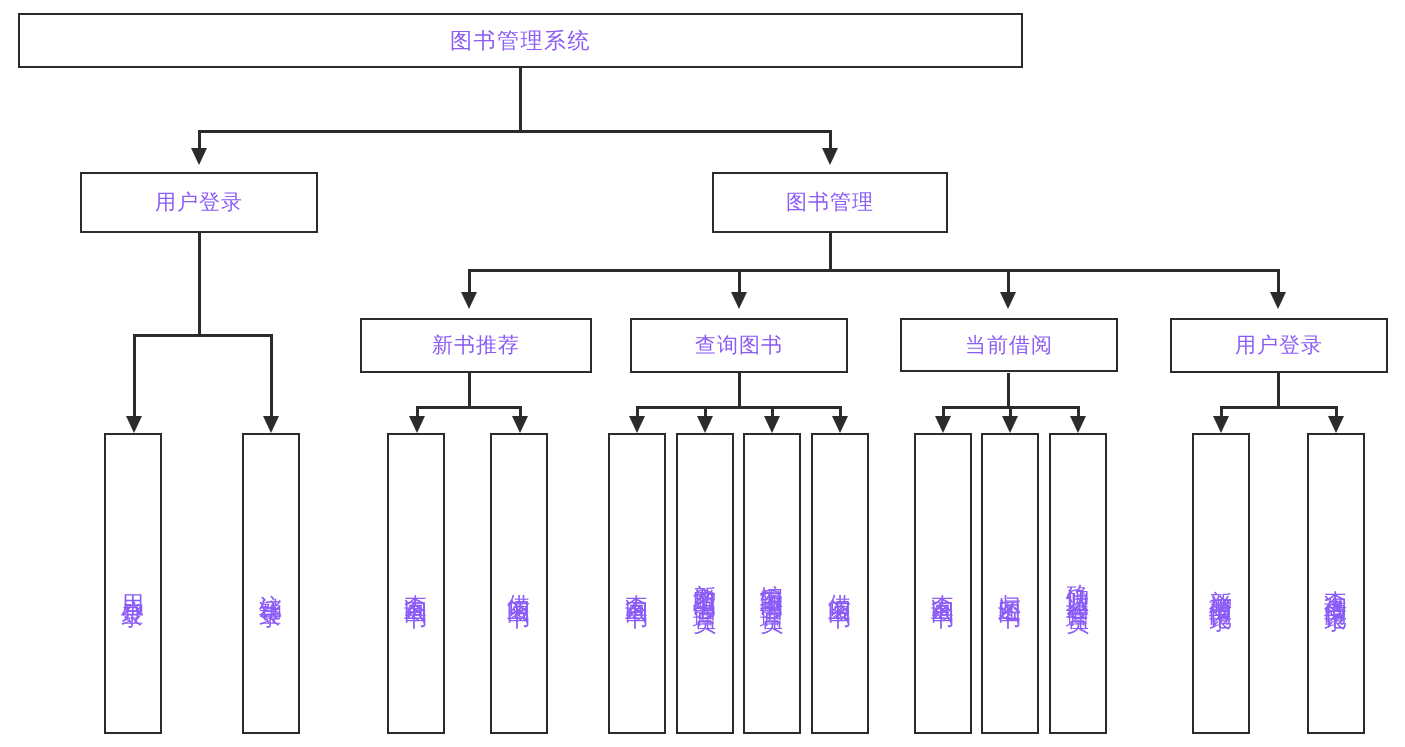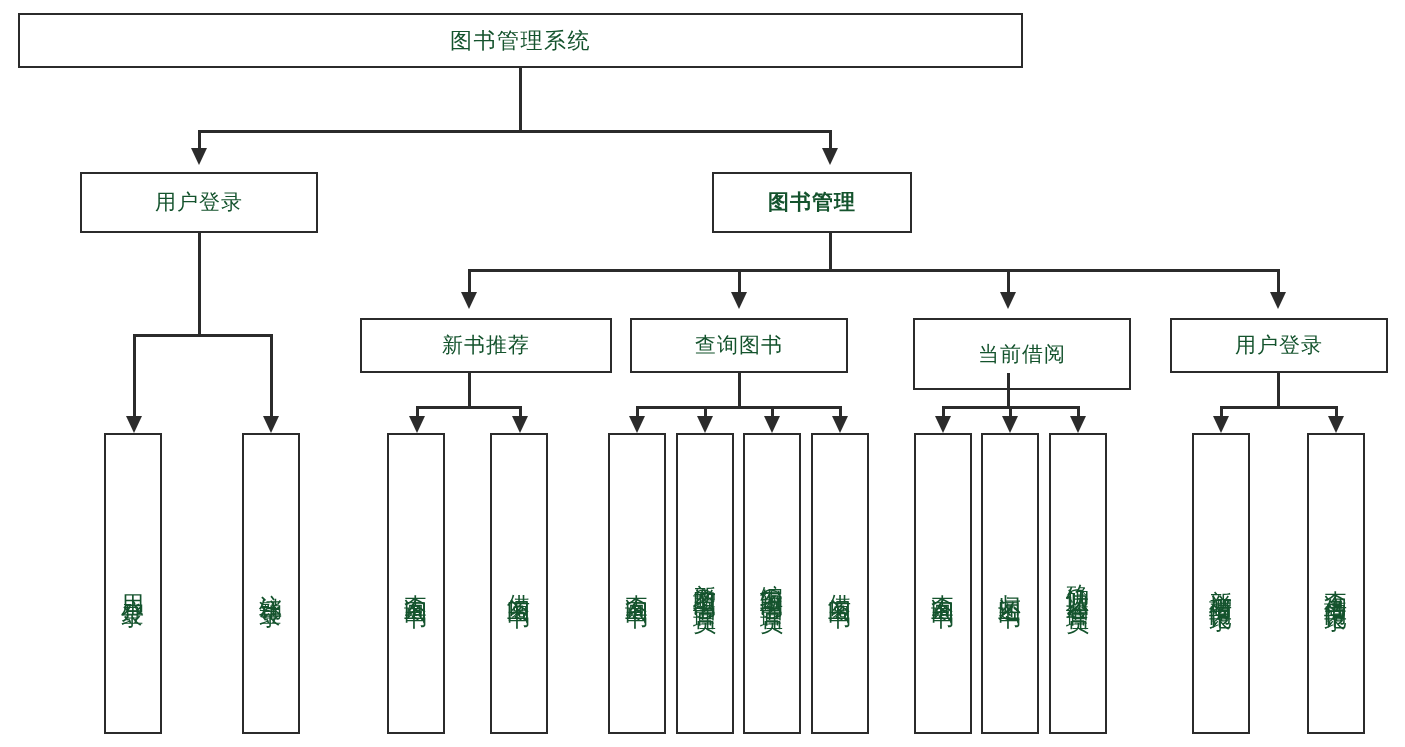--- a/index.html
+++ b/index.html
@@ -13,21 +13,21 @@
     height:747px;
     background:#ffffff;
     overflow:hidden;
   }
   
   .node{
     position:absolute;
     box-sizing:border-box;
     border:2.5px solid #2b2b2b;
     background:#ffffff;
-    color:#14532d;
+    color:#8b5cf6;
     display:flex;
     align-items:center;
     justify-content:center;
     text-align:center;
     line-height:1.05;
   }
   .node.h{
     font-size:21px;
     letter-spacing:1px;
   }
@@ -96,21 +96,21 @@
   <div class="lineV" style="left:519px;top:68px;height:64px;"></div>
   <div class="lineH" style="left:198px;top:130px;width:632px;"></div>
   <div class="lineV" style="left:198px;top:130px;height:19px;"></div>
   <div class="lineV" style="left:829px;top:130px;height:19px;"></div>
   <div class="arrow" style="left:191px;top:148px;"></div>
   <div class="arrow" style="left:822px;top:148px;"></div>
 
   <div class="node h" style="left:80px;top:172px;width:238px;height:61px;">
     <span>用户登录</span>
   </div>
-  <div class="node h" style="left:712px;top:172px;width:200px;height:61px;font-weight:bold;">
+  <div class="node h" style="left:712px;top:172px;width:236px;height:61px;">
     <span>图书管理</span>
   </div>
 
   <div class="lineV" style="left:198px;top:233px;height:102px;"></div>
   <div class="lineH" style="left:133px;top:334px;width:139px;"></div>
   <div class="lineV" style="left:133px;top:334px;height:83px;"></div>
   <div class="lineV" style="left:270px;top:334px;height:83px;"></div>
   <div class="arrow" style="left:126px;top:416px;"></div>
   <div class="arrow" style="left:263px;top:416px;"></div>
 
@@ -118,27 +118,27 @@
   <div class="lineH" style="left:468px;top:269px;width:811px;"></div>
   <div class="lineV" style="left:468px;top:269px;height:24px;"></div>
   <div class="lineV" style="left:738px;top:269px;height:24px;"></div>
   <div class="lineV" style="left:1007px;top:269px;height:24px;"></div>
   <div class="lineV" style="left:1277px;top:269px;height:24px;"></div>
   <div class="arrow" style="left:461px;top:292px;"></div>
   <div class="arrow" style="left:731px;top:292px;"></div>
   <div class="arrow" style="left:1000px;top:292px;"></div>
   <div class="arrow" style="left:1270px;top:292px;"></div>
 
-  <div class="node h" style="left:360px;top:318px;width:252px;height:55px;">
+  <div class="node h" style="left:360px;top:318px;width:232px;height:55px;">
     <span>新书推荐</span>
   </div>
   <div class="node h" style="left:630px;top:318px;width:218px;height:55px;">
     <span>查询图书</span>
   </div>
-  <div class="node h" style="left:900px;top:318px;width:218px;height:72px;margin-left:13px;">
+  <div class="node h" style="left:900px;top:318px;width:218px;height:54px;">
     <span>当前借阅</span>
   </div>
   <div class="node h" style="left:1170px;top:318px;width:218px;height:55px;">
     <span>用户登录</span>
   </div>
 
   <div class="lineV" style="left:468px;top:373px;height:35px;"></div>
   <div class="lineH" style="left:416px;top:406px;width:105px;"></div>
   <div class="lineV" style="left:416px;top:406px;height:11px;"></div>
   <div class="lineV" style="left:519px;top:406px;height:11px;"></div>

